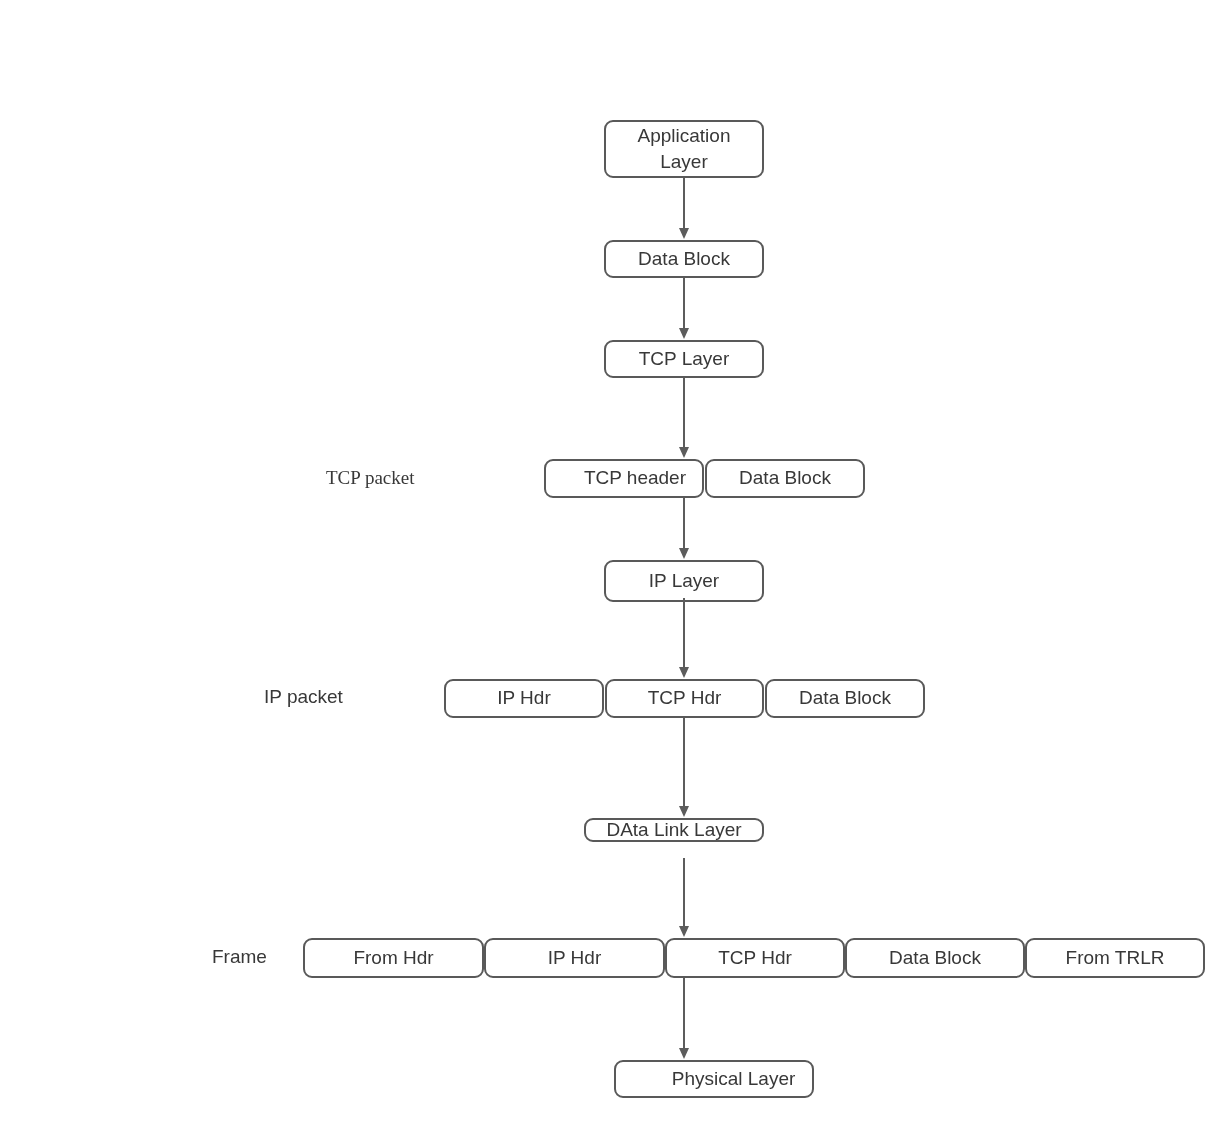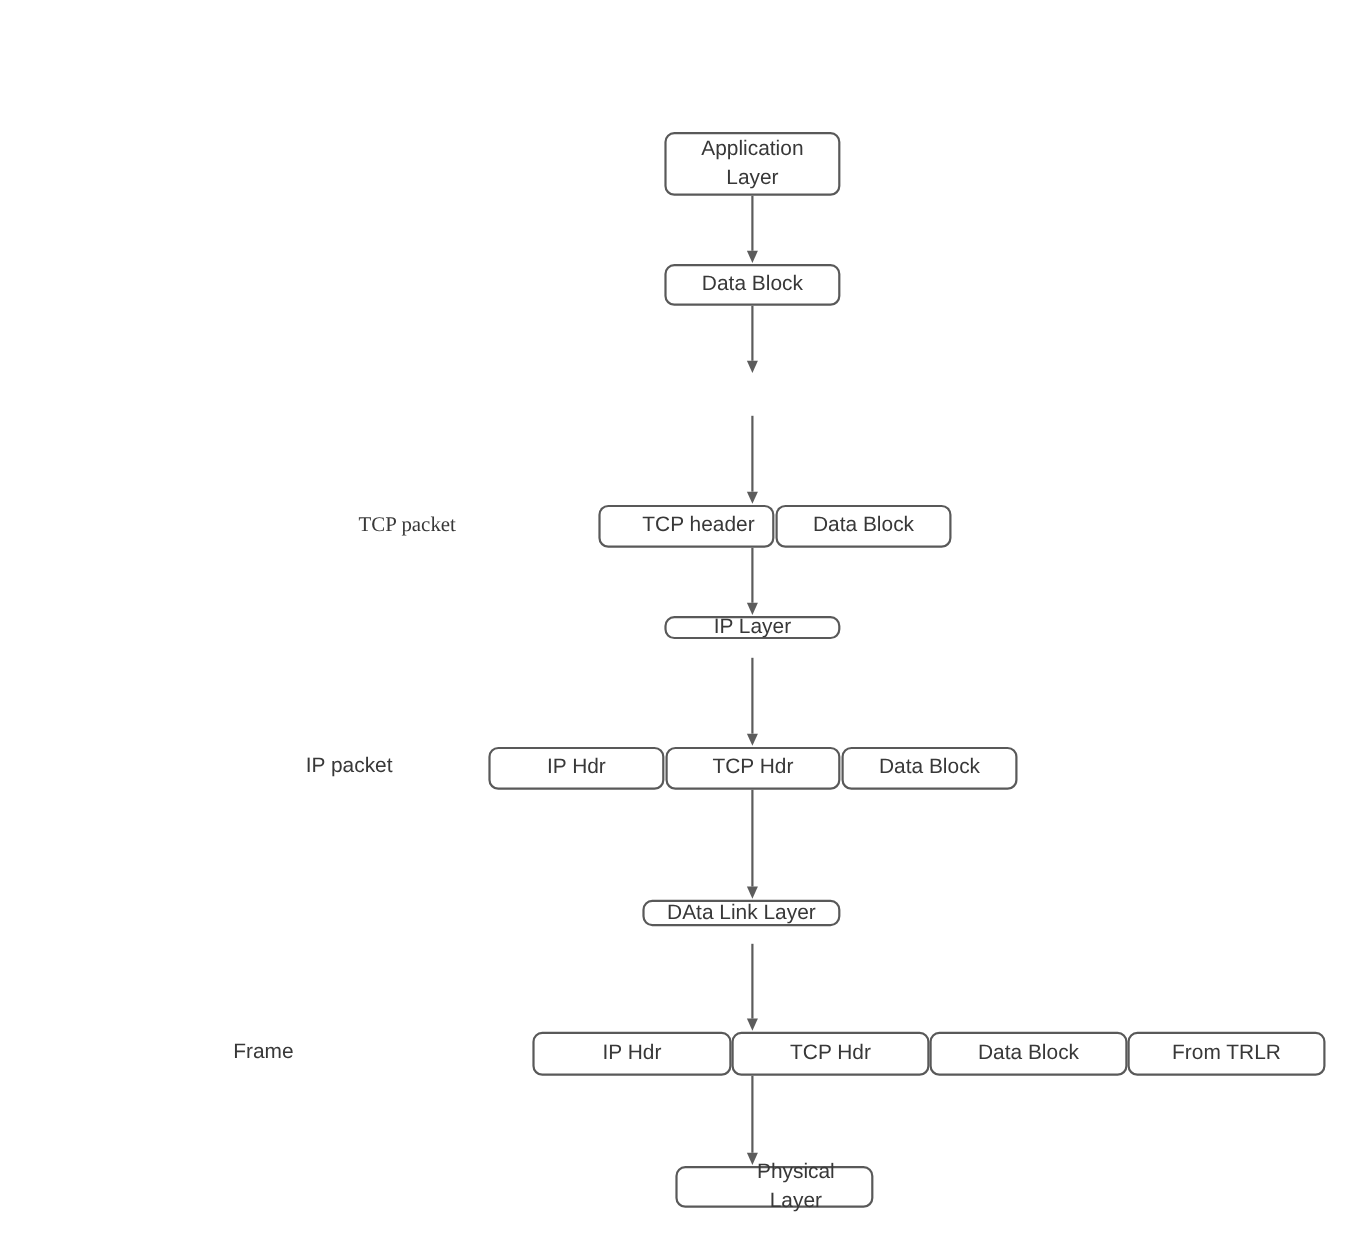--- a/index.html
+++ b/index.html
@@ -67,41 +67,44 @@
   </div>
 
   <div class="arrow" style="left:635px; top:130px; height:50px;"></div>
 
   <div class="node" style="left:556px; top:192px; width:160px; height:38px;">
     <span>Data Block</span>
   </div>
 
   <div class="arrow" style="left:635px; top:230px; height:50px;"></div>
 
+  <div class="node" style="left:556px; top:292px; width:160px; height:38px;">
+    <span>TCP Layer</span>
+  </div>
 
   <div class="arrow" style="left:635px; top:330px; height:69px;"></div>
 
   <div class="row-label" style="left:278px; top:419px;font-family:Liberation Serif, serif;">TCP packet</div>
 
   <div class="node" style="left:496px; top:411px; width:160px; height:39px;justify-content:flex-end;">
     <span>TCP header</span>
   </div>
   <div class="node" style="left:657px; top:411px; width:160px; height:39px;">
     <span>Data Block</span>
   </div>
 
   <div class="arrow" style="left:635px; top:450px; height:50px;"></div>
 
-  <div class="node" style="left:556px; top:512px; width:160px; height:21px;">
+  <div class="node" style="left:556px; top:512px; width:160px; height:42px;">
     <span>IP Layer</span>
   </div>
 
   <div class="arrow" style="left:635px; top:550px; height:69px;"></div>
 
-  <div class="row-label" style="left:230px; top:638px;">IP packet</div>
+  <div class="row-label" style="left:216px; top:638px;">IP packet</div>
 
   <div class="node" style="left:396px; top:631px; width:160px; height:39px;">
     <span>IP Hdr</span>
   </div>
   <div class="node" style="left:557px; top:631px; width:159px; height:39px;">
     <span>TCP Hdr</span>
   </div>
   <div class="node" style="left:717px; top:631px; width:160px; height:39px;">
     <span>Data Block</span>
   </div>
@@ -109,32 +112,35 @@
   <div class="arrow" style="left:635px; top:670px; height:88px;"></div>
 
   <div class="node" style="left:536px; top:770px; width:180px; height:24px;">
     <span>DAta Link Layer</span>
   </div>
 
   <div class="arrow" style="left:635px; top:810px; height:68px;"></div>
 
   <div class="row-label" style="left:164px; top:898px;">Frame</div>
 
+  <div class="node" style="left:255px; top:890px; width:181px; height:40px;">
+    <span>From Hdr</span>
+  </div>
   <div class="node" style="left:436px; top:890px; width:181px; height:40px;">
     <span>IP Hdr</span>
   </div>
   <div class="node" style="left:617px; top:890px; width:180px; height:40px;">
     <span>TCP Hdr</span>
   </div>
   <div class="node" style="left:797px; top:890px; width:180px; height:40px;">
     <span>Data Block</span>
   </div>
   <div class="node" style="left:977px; top:890px; width:180px; height:40px;">
     <span>From TRLR</span>
   </div>
 
   <div class="arrow" style="left:635px; top:930px; height:70px;"></div>
 
-  <div class="node" style="left:566px; top:1012px; width:180px; height:38px;padding-left:43px;">
+  <div class="node" style="left:566px; top:1012px; width:200px; height:38px;padding-left:43px;">
     <span>Physical Layer</span>
   </div>
 
 </div>
 
 </body></html>

